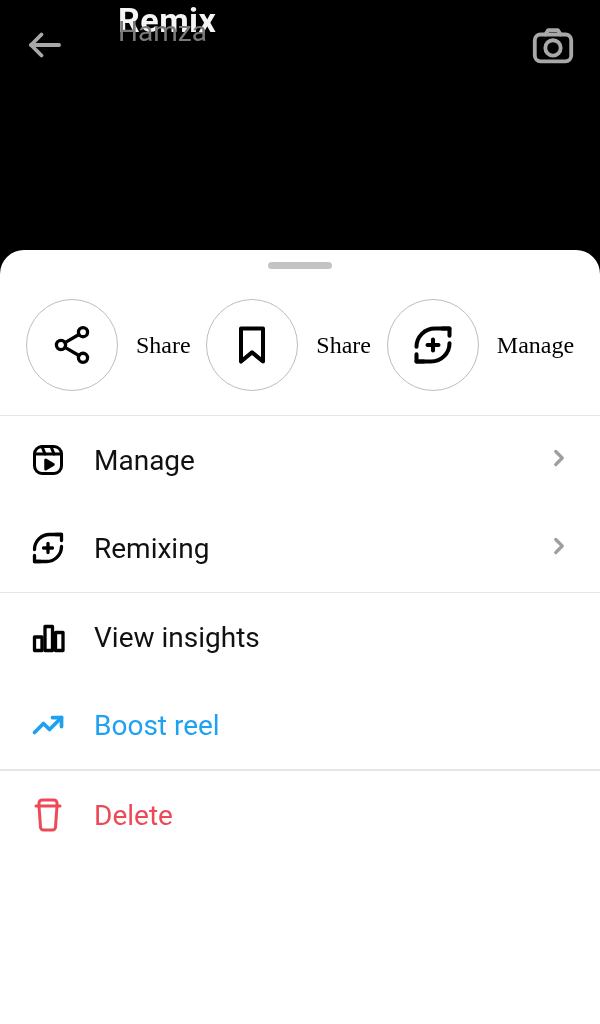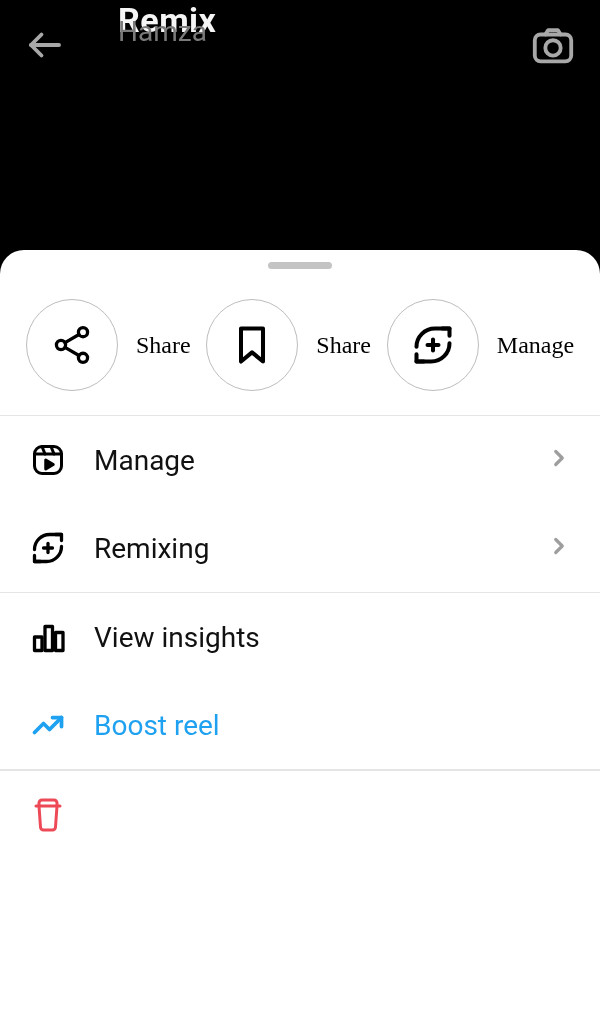--- a/index.html
+++ b/index.html
@@ -257,15 +257,16 @@
   <div class="separator"></div>
 
   <div class="menu-item">
     <div class="menu-icon">
       <svg width="36" height="36" viewBox="0 0 24 24" fill="none" stroke="#ed4956" stroke-width="2" stroke-linecap="round" stroke-linejoin="round">
           <path d="M4 6h16"></path>
           <path d="M6 6V4a2 2 0 0 1 2-2h8a2 2 0 0 1 2 2v2"></path>
           <path d="M6 6l1 14a2 2 0 0 0 2 2h6a2 2 0 0 0 2-2l1-14"></path>
         </svg>
     </div>
+    <span class="menu-label danger">Delete</span>
   </div>
 
 </div>
 
 </body></html>

